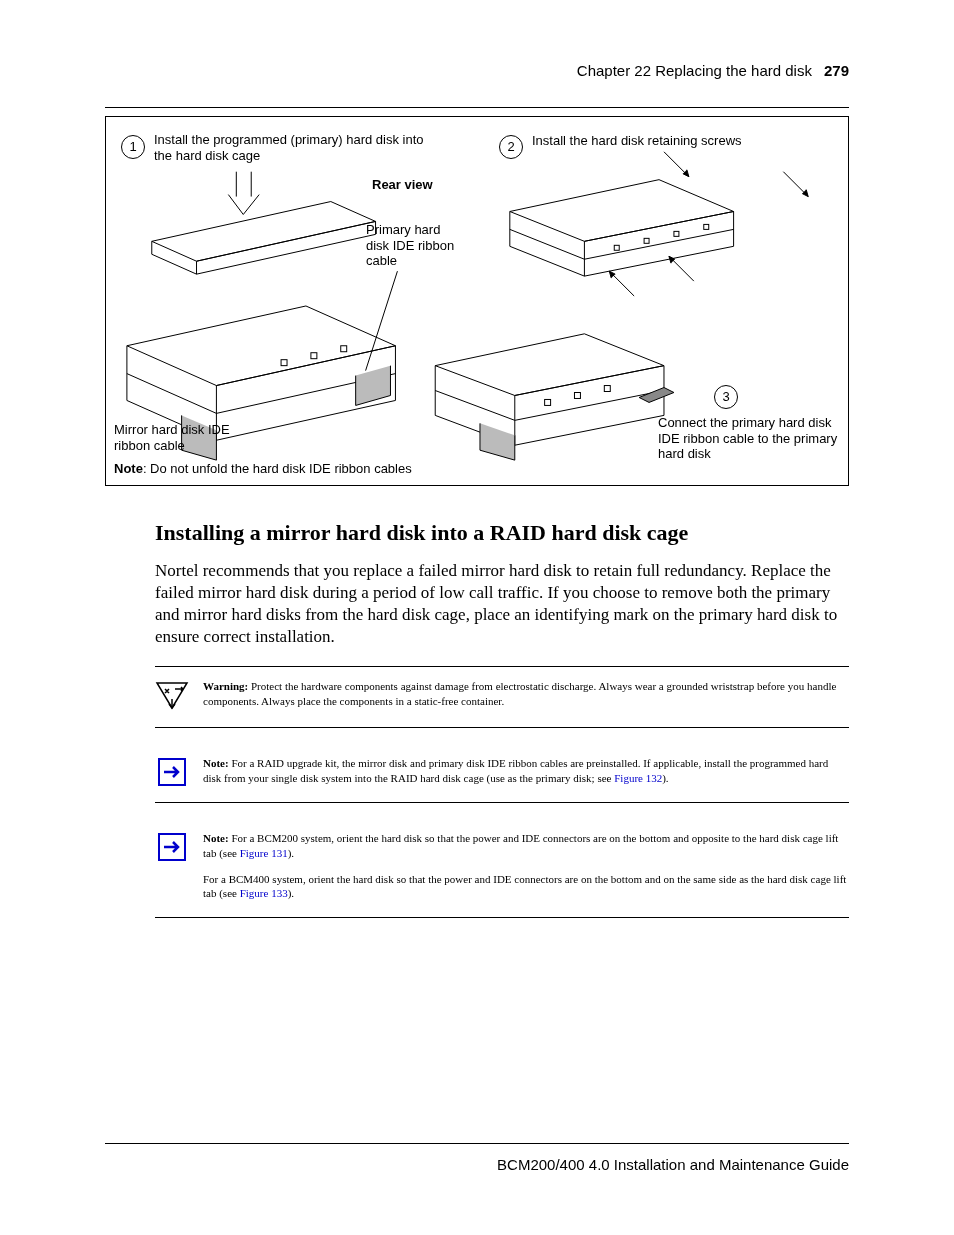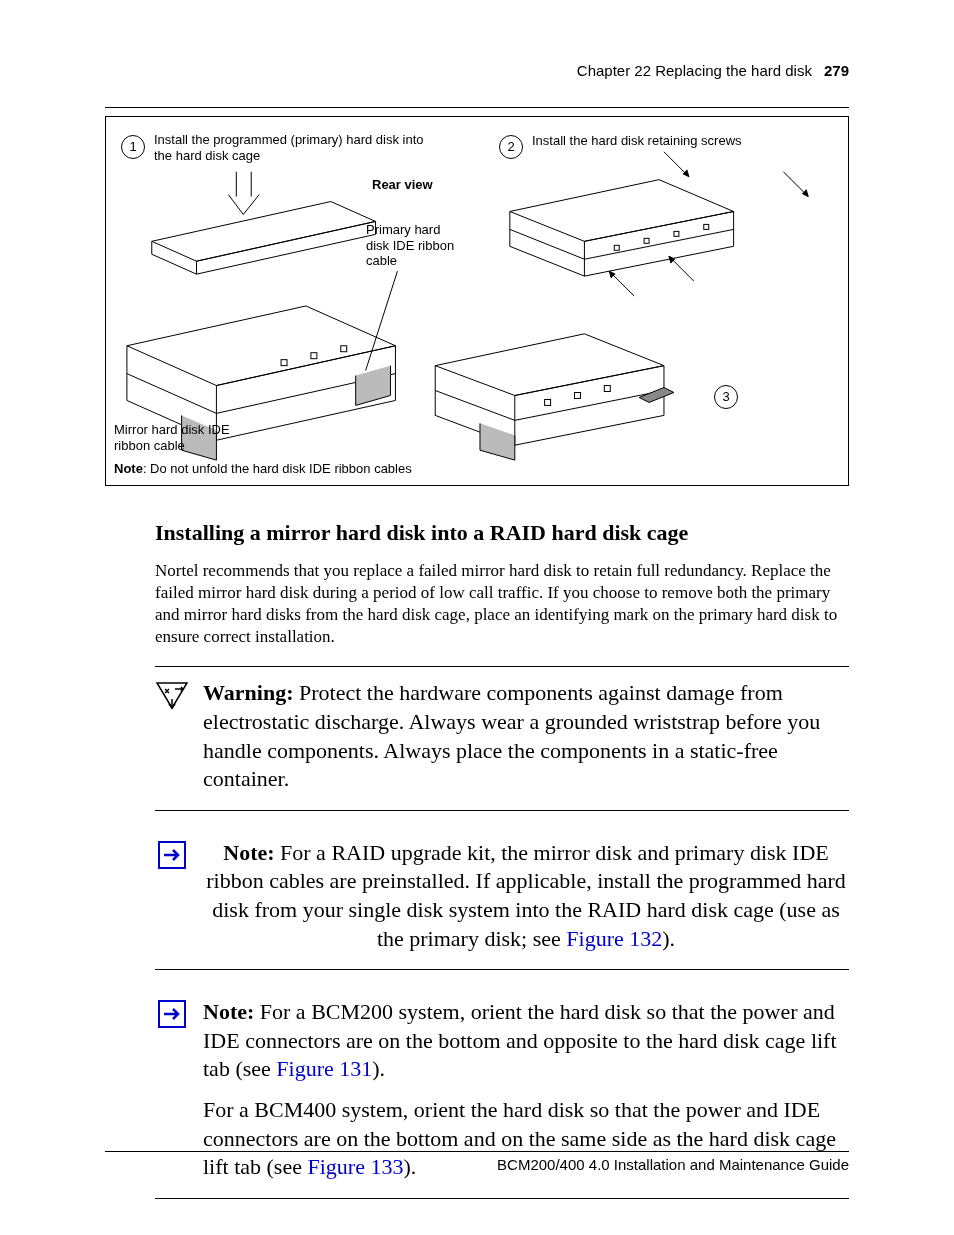--- a/index.html
+++ b/index.html
@@ -11,28 +11,28 @@
   .fig-caption b { font-weight: bold; }
   .fig-box { border: 1px solid #000; margin-top: 8px; height: 370px; position: relative; font-family: Arial, Helvetica, sans-serif; font-size: 13px; line-height: 1.2; }
   .fig-box .circle { position: absolute; width: 24px; height: 24px; border: 1px solid #000; border-radius: 50%; text-align: center; line-height: 22px; background: #fff; font-size: 13px; }
   .fig-box .lbl { position: absolute; font-size: 13px; }
   .fig-box .note { position: absolute; left: 8px; bottom: 8px; font-size: 13px; }
   .fig-svg { position: absolute; left: 0; right: 0; top: 0; bottom: 0; width: 100%; height: 100%; }
   .heading { font-family: Liberation Serif, serif; font-weight: bold; font-size: 22px; margin-top: 34px; margin-left: 50px; }
   .body { margin-left: 50px; font-size: 17px; line-height: 1.3; }
   .body p { margin-top: 14px; }
   .rule { border-top: 1px solid #000; margin-top: 18px; margin-left: 50px; }
-  .callout { margin-left: 50px; display: flex; gap: 14px; padding: 12px 0 16px 0; font-size: 22px; line-height: 1.3; border-bottom: 1px solid #000; }
+  .callout { margin-left: 50px; display: flex; gap: 14px; padding: 12px 0 16px 0; font-size: 11px; line-height: 1.3; border-bottom: 1px solid #000; }
   .callout .icon { width: 34px; flex: 0 0 34px; display: flex; justify-content: center; align-items: flex-start; padding-top: 2px; }
   .callout .txt { flex: 1; }
   .callout .txt p { margin-top: 0; }
   .callout .txt p + p { margin-top: 12px; }
   .callout b { font-weight: bold; }
   .link { color: #0000cc; }
-  .footer { position: absolute; left: 105px; right: 105px; bottom: 62px; border-top: 1.5px solid #000; padding-top: 4px; text-align: right; font-family: Arial, Helvetica, sans-serif; font-size: 15px; }
+  .footer { position: absolute; left: 105px; right: 105px; bottom: 62px; border-top: 1.5px solid #000; padding-top: 12px; text-align: right; font-family: Arial, Helvetica, sans-serif; font-size: 15px; }
   svg { display: block; }
 </style>
 </head>
 <body>
 
 <div class="page">
 
   <div class="header-line">
     <span>Chapter 22  Replacing the hard disk</span>
     <span class="pg">279</span>
@@ -95,20 +95,21 @@
     <div class="circle" style="left:15px; top:18px;">1</div>
     <div class="lbl" style="left:48px; top:15px; width:280px;">Install the programmed (primary) hard disk into the hard disk cage</div>
 
     <div class="lbl" style="left:266px; top:60px; font-weight:bold; font-family:Arial;">Rear view</div>
     <div class="lbl" style="left:260px; top:105px; width:90px;">Primary hard disk IDE ribbon cable</div>
 
     <div class="circle" style="left:393px; top:18px;">2</div>
     <div class="lbl" style="left:426px; top:16px; width:260px;">Install the hard disk retaining screws</div>
 
     <div class="circle" style="left:608px; top:268px;">3</div>
+    <div class="lbl" style="left:552px; top:298px; width:180px;">Connect the primary hard disk IDE ribbon cable to the primary hard disk</div>
 
     <div class="lbl" style="left:8px; top:305px; width:130px;">Mirror hard disk IDE ribbon cable</div>
 
     <div class="note">
       <b>Note</b><span>: Do not unfold the hard disk IDE ribbon cables</span>
     </div>
   </div>
 
   <div class="heading">Installing a mirror hard disk into a RAID hard disk cage</div>
 
@@ -127,21 +128,21 @@
             <line x1="17" y1="18" x2="17" y2="25"></line>
             <path d="M14 23 L17 27 L20 23"></path>
           </g>
         </svg>
     </div>
     <div class="txt">
       <p><b>Warning:</b><span> Protect the hardware components against damage from electrostatic discharge. Always wear a grounded wriststrap before you handle components. Always place the components in a static-free container.</span></p>
     </div>
   </div>
 
-  <div class="callout" style="margin-top:16px;text-align:center;">
+  <div class="callout" style="margin-top:16px;">
     <div class="icon">
       <svg width="28" height="28" viewBox="0 0 28 28">
           <rect x="1" y="1" width="26" height="26" fill="none" stroke="#0000cc" stroke-width="2"></rect>
           <path d="M6 14 L20 14 M15 9 L20 14 L15 19" fill="none" stroke="#0000cc" stroke-width="2.5"></path>
         </svg>
     </div>
     <div class="txt">
       <p><b>Note:</b><span> For a RAID upgrade kit, the mirror disk and primary disk IDE ribbon cables are preinstalled. If applicable, install the programmed hard disk from your single disk system into the RAID hard disk cage (use as the primary disk; see </span><span class="link">Figure 132</span><span>).</span></p>
     </div>
   </div>

